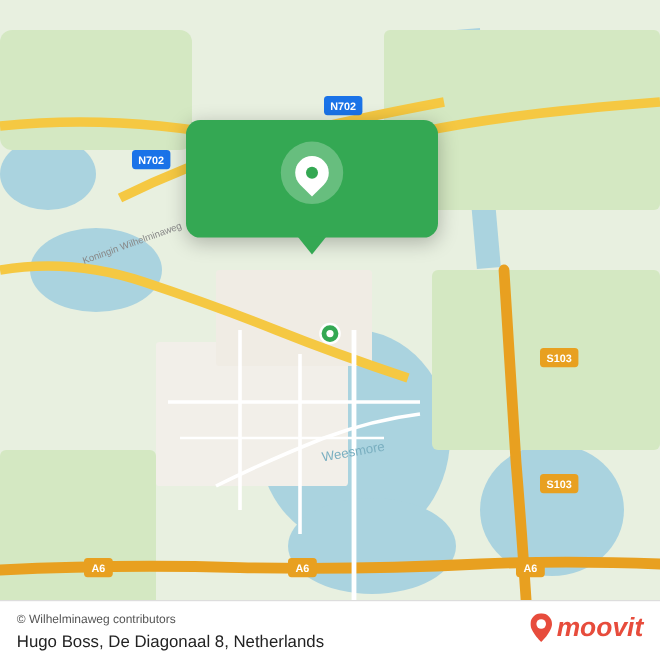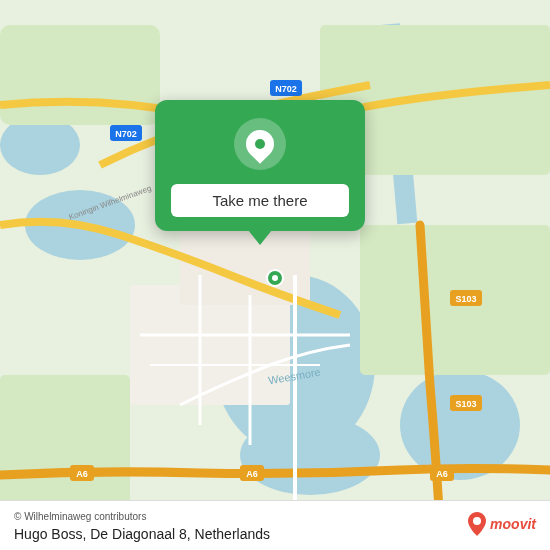--- a/index.html
+++ b/index.html
@@ -127,21 +127,21 @@
       position: absolute;
       bottom: 14px;
       right: 14px;
       display: flex;
       align-items: center;
       gap: 4px;
       z-index: 11;
     }
 
     #moovit-text {
-      font-size: 14px;
+      font-size: 22px;
       font-weight: bold;
       color: #e74c3c;
       font-style: italic;
     }
 
     .road-major { fill: none; stroke: #f5c842; stroke-width: 8; }
     .road-highway { fill: none; stroke: #e8a020; stroke-width: 9; stroke-linecap: round; }
     .route-label {
       fill: white;
       font-size: 9px;
@@ -226,21 +226,20 @@
     <circle cx="275" cy="253" r="3" fill="white"></circle>
 
   </svg>
 
   <div id="popup-card">
     <div id="location-icon-circle">
       <div id="location-icon-inner">
         <div id="location-icon-dot"></div>
       </div>
     </div>
-    <button id="take-me-there-btn">Take me there</button>
   </div>
 
   <div id="bottom-bar">
     <div id="osm-credit">© Wilhelminaweg contributors</div>
     <div id="location-label">Hugo Boss, De Diagonaal 8, Netherlands</div>
   </div>
 
   <div id="moovit-logo">
     <svg width="18" height="24" viewBox="0 0 18 24">
       <path d="M9 0C4 0 0 4 0 9c0 6.5 9 15 9 15s9-8.5 9-15C18 4 14 0 9 0z" fill="#e74c3c"></path>

